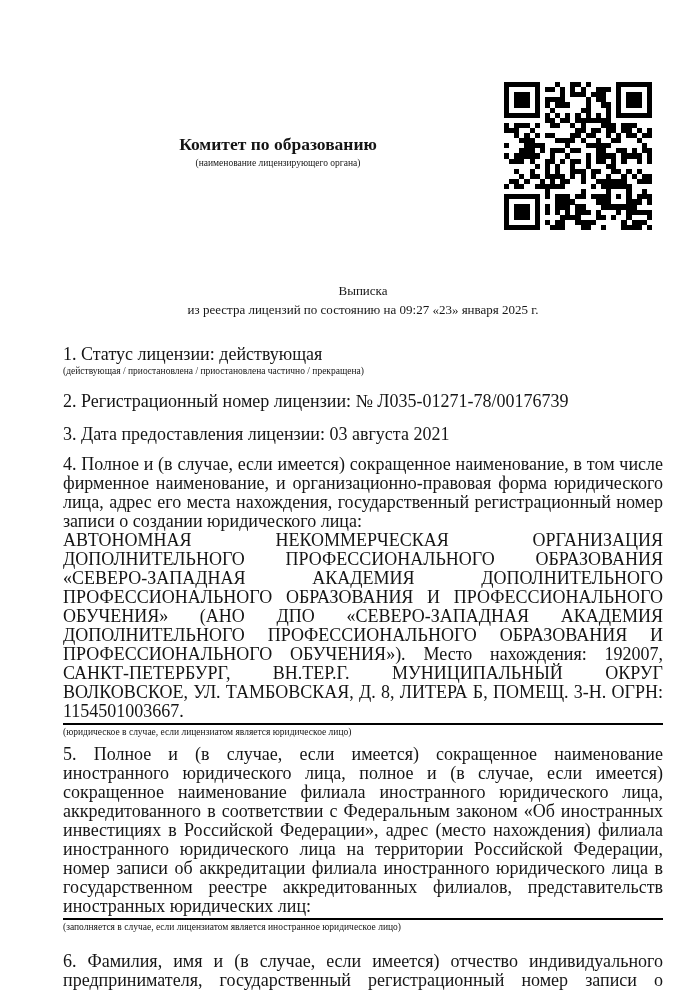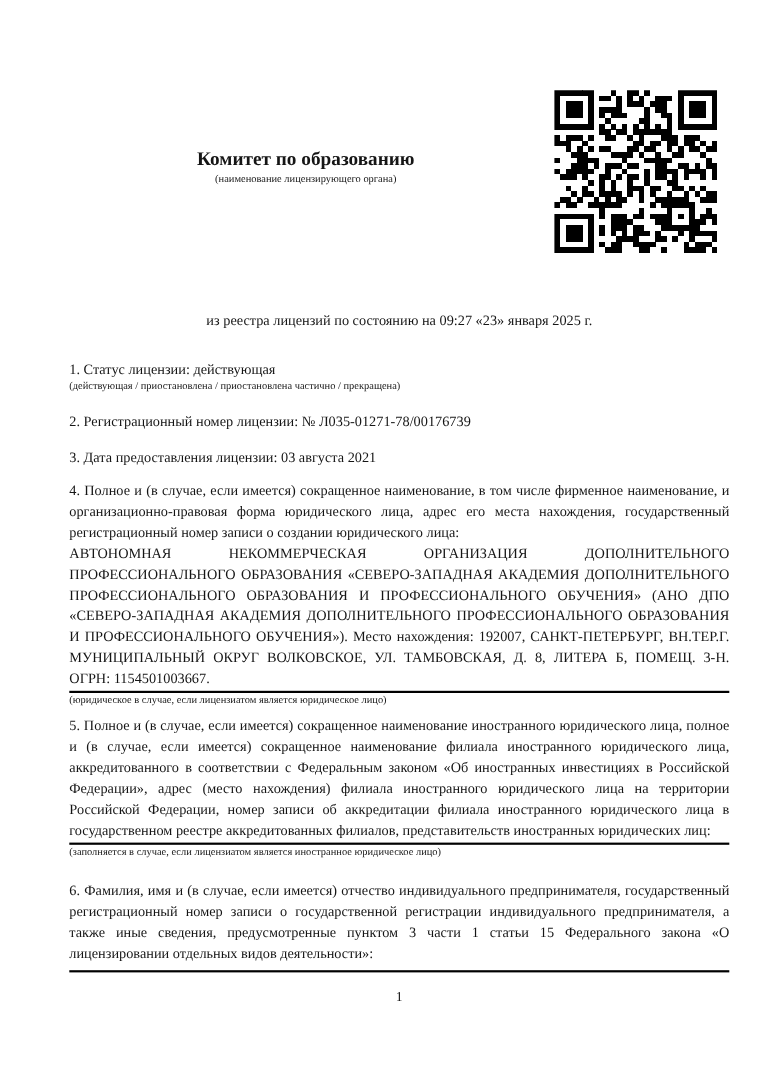--- a/index.html
+++ b/index.html
@@ -42,21 +42,21 @@
     font-size: 9.5px;
     line-height: 12px;
   }
   .doc-title {
     margin-top: 112px;
     text-align: center;
     font-size: 13px;
     line-height: 19px;
   }
   .body-text {
-    font-size: 13px;
+    font-size: 18px;
     line-height: 19px;
     text-align: justify;
   }
   .mt-item1 { margin-top: 26px; }
   .mt-item2 { margin-top: 15px; }
   .mt-item3 { margin-top: 14px; }
   .mt-item4 { margin-top: 11px; }
   .mt-item5 { margin-top: 7px; }
   .mt-item6 { margin-top: 19px; }
   .field-caption {
@@ -518,20 +518,21 @@
   </div>
 
   <div class="content">
 
     <div class="header">
       <div class="header-title">Комитет по образованию</div>
       <div class="header-subtitle">(наименование лицензирующего органа)</div>
     </div>
 
     <div class="doc-title">
+      <div>Выписка</div>
       <div>из реестра лицензий по состоянию на 09:27 «23» января 2025 г.</div>
     </div>
 
     <p class="body-text mt-item1">1. Статус лицензии: действующая</p>
     <div class="field-caption">(действующая / приостановлена / приостановлена частично / прекращена)</div>
 
     <p class="body-text mt-item2">2. Регистрационный номер лицензии: № Л035-01271-78/00176739</p>
 
     <p class="body-text mt-item3">3. Дата предоставления лицензии: 03 августа 2021</p>
 

